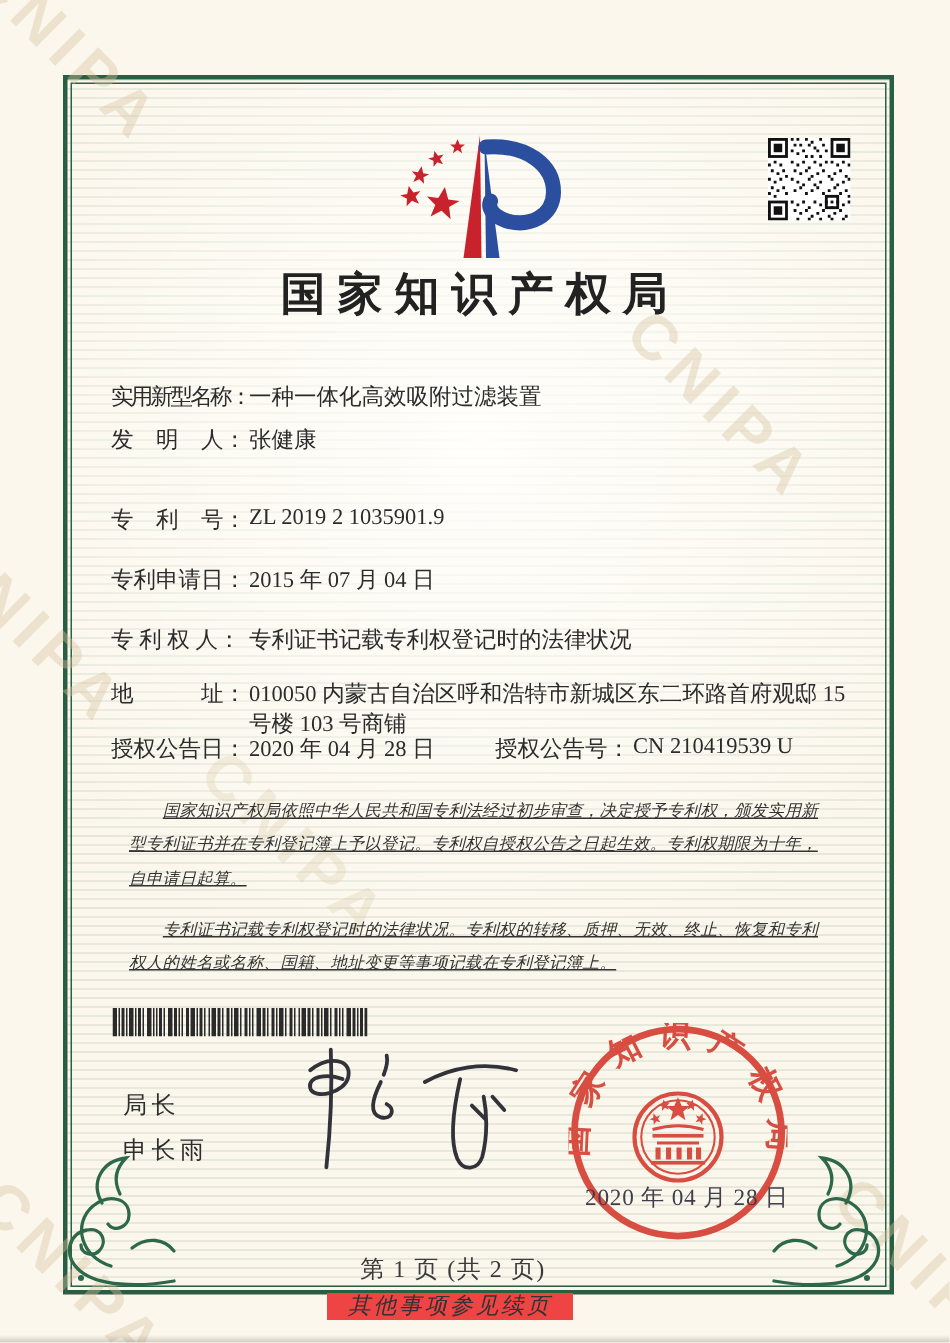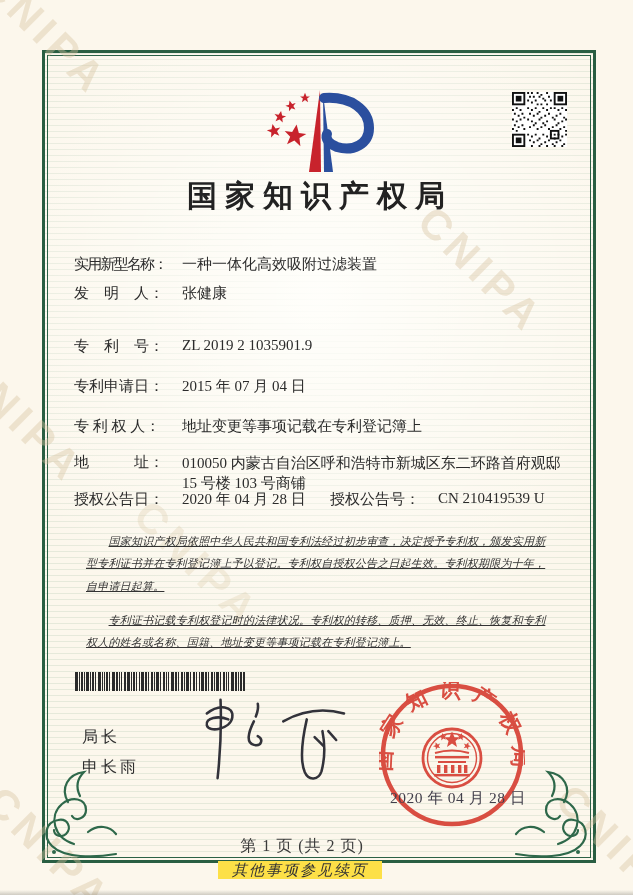--- a/index.html
+++ b/index.html
@@ -24,35 +24,35 @@
   .frame-inner{position:absolute;inset:2px;border:1px solid #2b6146;}
 
   .abs{position:absolute;z-index:4;}
   .cert-no{left:74px;top:88px;font-size:15px;letter-spacing:2.5px;color:#4b4b4b;}
   .title{left:42px;top:176px;width:548px;text-align:center;font-size:30px;font-weight:bold;
          color:#222;letter-spacing:8px;padding-left:8px;box-sizing:border-box;}
 
   .row{left:74px;width:492px;font-size:15px;color:#2b2b2b;white-space:nowrap;}
   .row .lbl{display:inline-block;width:92px;vertical-align:top;}
   .row.tight .lbl{letter-spacing:-1.8px;}
-  .row .val{display:inline-block;vertical-align:top;margin-left:16px;}
+  .row .val{display:inline-block;vertical-align:top;}
   .row.addr{display:flex;white-space:normal;}
   .row.addr .lbl{flex:0 0 92px;}
   .row.addr .val{flex:1;line-height:20px;}
   .pair2{position:absolute;left:256px;top:0;}
 
   .paras{left:74px;top:518px;width:490px;z-index:4;}
   .paras p{margin:12px;font-size:11px;line-height:22.3px;text-indent:2.05em;
            font-style:italic;color:#333;letter-spacing:.2px;text-decoration:underline;}
 
   .signer{left:82px;font-size:16px;letter-spacing:3px;color:#2e2e2e;}
   .page-info{left:28px;top:836px;width:548px;text-align:center;font-size:16px;
              letter-spacing:1px;color:#3b3b3b;}
   .foot-note{left:0;top:861px;width:600px;text-align:center;z-index:4;}
-  .foot-note span{background:#fde047;padding:1px 14px;font-size:15px;font-style:italic;
+  .foot-note span{background:#ef4444;padding:1px 14px;font-size:15px;font-style:italic;
                   letter-spacing:2px;color:#333;font-family:Liberation Serif, serif;}
   .seal-date{left:390px;top:788px;font-size:15.5px;color:#403e4a;letter-spacing:.5px;z-index:6;}
   svg{display:block;}
 </style>
 </head>
 <body>
 
 <div class="page">
 
   <div class="wm" style="left:-34px;top:8px;">CNIPA</div>
@@ -137,21 +137,21 @@
   <div class="abs row" style="top:284px;">
     <span class="lbl">发　明　人：</span><span class="val">张健康</span>
   </div>
   <div class="abs row" style="top:337px;">
     <span class="lbl">专　利　号：</span><span class="val">ZL 2019 2 1035901.9</span>
   </div>
   <div class="abs row" style="top:377px;">
     <span class="lbl">专利申请日：</span><span class="val">2015 年 07 月 04 日</span>
   </div>
   <div class="abs row" style="top:417px;">
-    <span class="lbl">专 利 权 人：</span><span class="val">地址变更等事项记载在专利登记簿上</span>
+    <span class="lbl">专 利 权 人：</span><span class="val">专利证书记载专利权登记时的法律状况</span>
   </div>
   <div class="abs row addr" style="top:453px;">
     <span class="lbl">地　　　址：</span>
       <span class="val">010050 内蒙古自治区呼和浩特市新城区东二环路首府观邸 15 号楼 103 号商铺</span>
   </div>
   <div class="abs row" style="top:490px;">
     <span class="lbl">授权公告日：</span><span class="val">2020 年 04 月 28 日</span>
     <span class="pair2">
       <span class="lbl">授权公告号：</span><span class="val">CN 210419539 U</span>
     </span>

